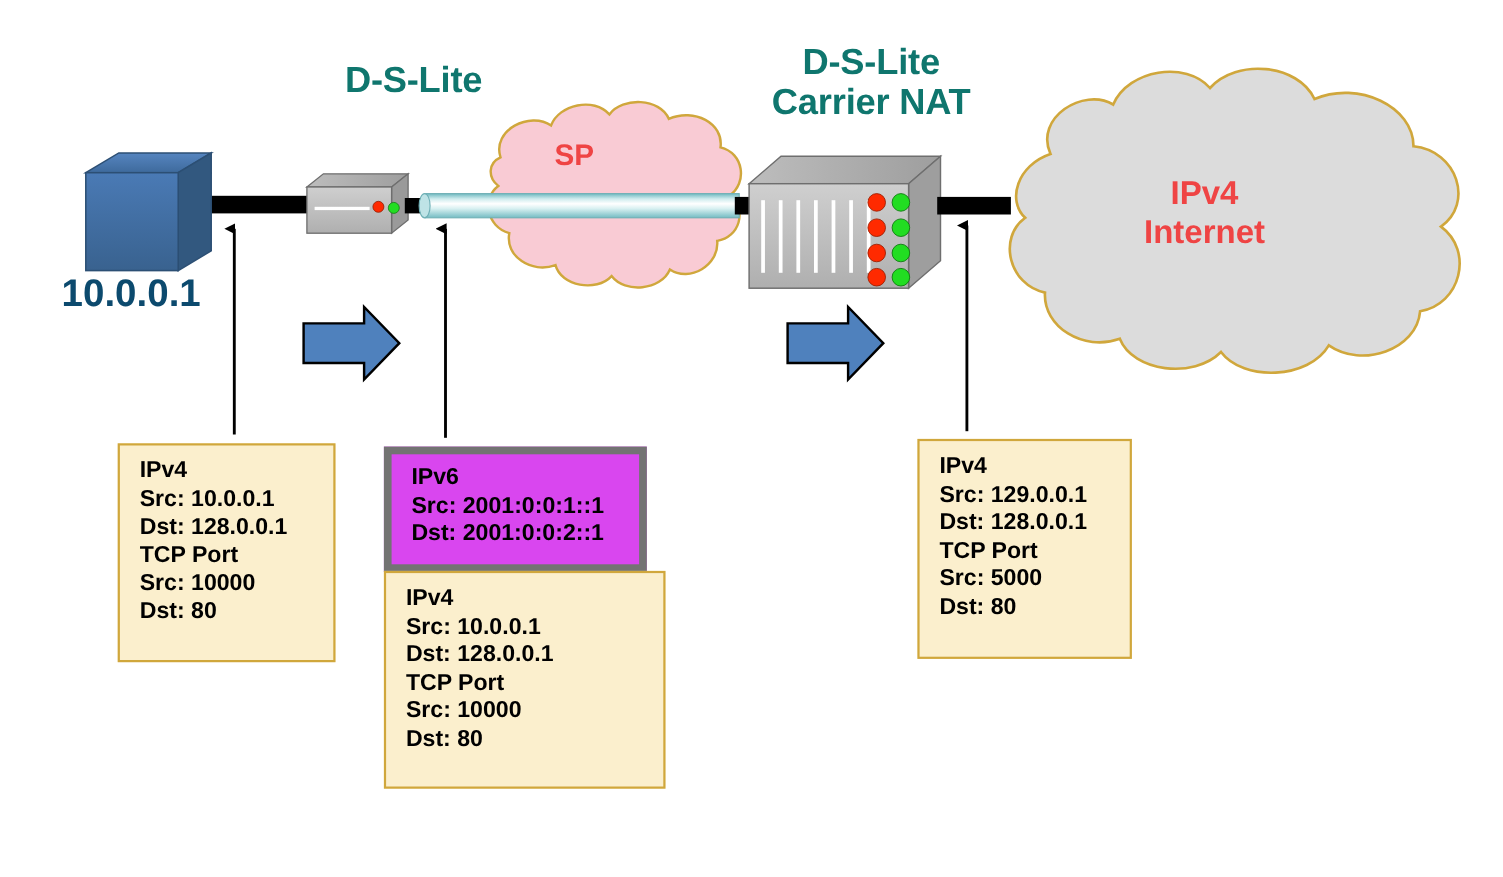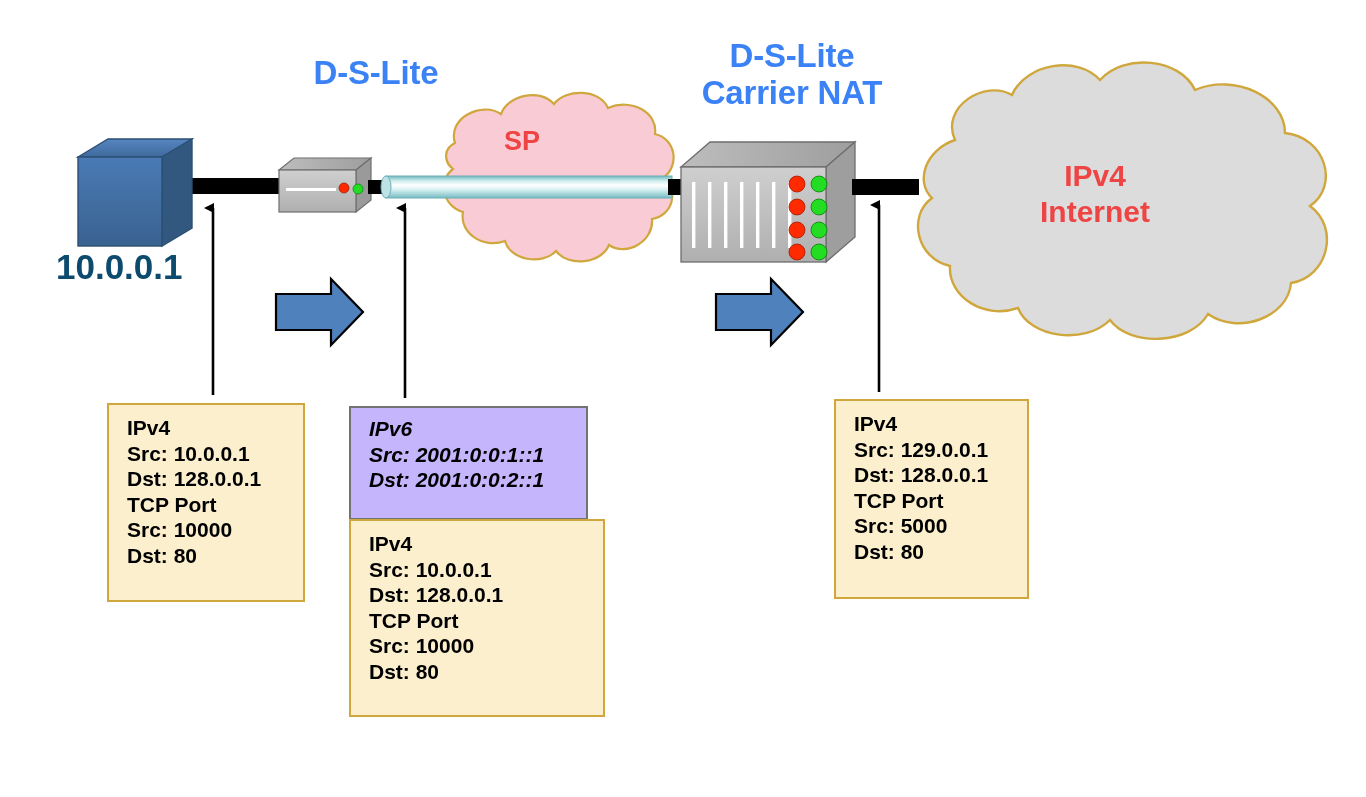--- a/index.html
+++ b/index.html
@@ -24,21 +24,21 @@
     position: absolute;
     left: 0; top: 0;
     width: 1366px;
     height: 797px;
   }
 
   
   .node-title {
     position: absolute;
     font-weight: bold;
-    color: #3b82f6;
+    color: #0f766e;
     text-align: center;
     line-height: 1.12;
     white-space: nowrap;
     letter-spacing: -0.2px;
   }
   #title-hgw {
     left: 196px;
     top: 55px;
     width: 360px;
     font-size: 33px;
@@ -91,24 +91,23 @@
 
   
   .packet-box {
     position: absolute;
     box-sizing: border-box;
     background: #FBEFCD;
     border: 2px solid #D0A73C;
     padding: 10px 0 10px 18px;
   }
   .packet-box.ipv6-hdr {
-    background: #c4b5fd;
-    border: 2px solid #737373;
+    background: #d946ef;
+    border: 7px solid #737373;
     padding: 8px 0 6px 18px;
-    font-style: italic;
   }
   .packet-line {
     font-size: 21px;
     font-weight: bold;
     color: #000;
     line-height: 25.5px;
     white-space: nowrap;
   }
 
   #pkt-left {

